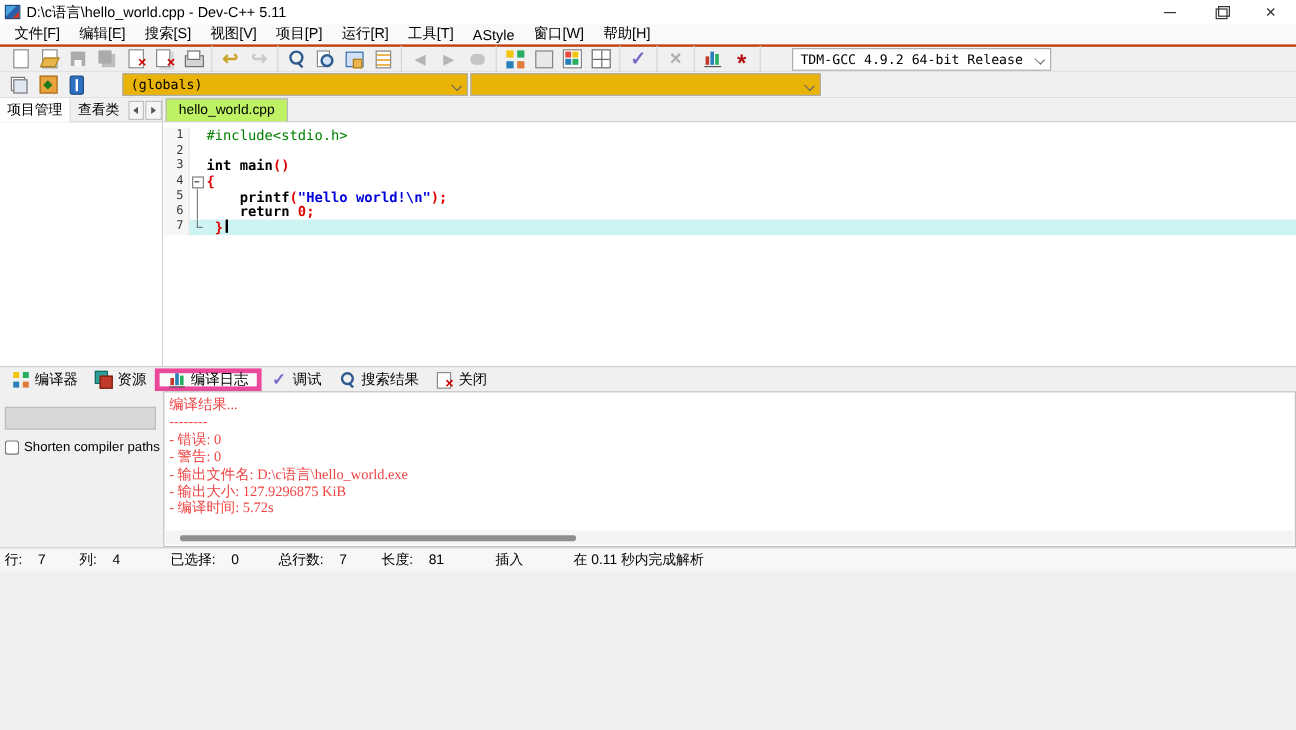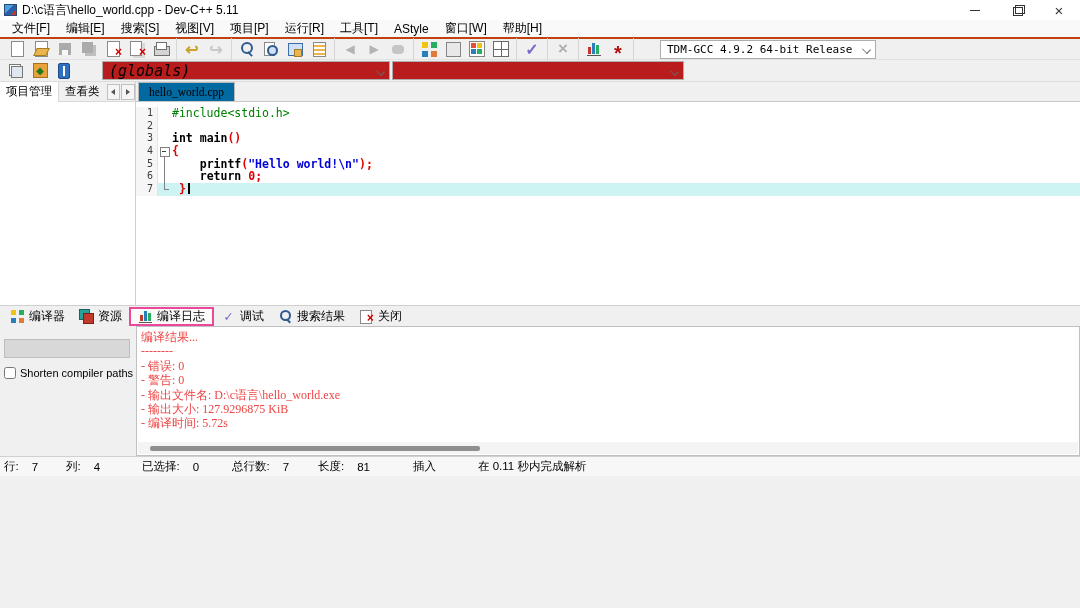--- a/index.html
+++ b/index.html
@@ -75,38 +75,38 @@
   .i-toggle-bookmark::after { content:"◆"; position:absolute; color:#1e7a1e; font-size:10px; line-height:1; }
   .i-goto-bookmark::before { content:""; width:10px; height:14px; background:#2f6fbf; border:1px solid #1d4a85; border-radius:2px; }
   .i-goto-bookmark::after { content:""; width:2px; height:10px; background:#fff; position:absolute; }
 
   .compiler-box { margin-left:26px; width:216px; height:19px; background:#fff; border:1px solid #adadad; display:flex; align-items:center; padding:0 4px 0 6px; font-family:"DejaVu Sans Mono", monospace; font-size:11px; }
   .combo-value { flex:1; white-space:nowrap; overflow:hidden; }
   .chevron { width:8px; height:8px; position:relative; }
   .chevron::before { content:""; position:absolute; left:0; top:1px; width:6px; height:6px; border-right:1px solid #666; border-bottom:1px solid #666; transform:rotate(45deg) scale(1,.8); }
 
   .toolbar2 { height:22px; background:#f0f0f0; border-bottom:1px solid #dcdcdc; display:flex; align-items:center; padding-left:2px; }
-  .combo { height:19px; background:#b91c1c; border:1px solid #adadad; display:flex; align-items:center; padding:0 4px 0 6px; font-family:"DejaVu Sans Mono", monospace; font-size:15px;font-style:italic; }
+  .combo { height:19px; background:#eab308; border:1px solid #adadad; display:flex; align-items:center; padding:0 4px 0 6px; font-family:"DejaVu Sans Mono", monospace; font-size:11px; }
   .combo.globals { width:288px; margin-left:26px; }
   .combo.members { width:292px; margin-left:2px; }
 
   
   .main { flex:1; display:flex; min-height:0; }
   .leftpanel { width:136px; background:#fff; border-right:1px solid #cfcfcf; display:flex; flex-direction:column;gap:37px; }
   .lp-tabs { height:20px; background:#f0f0f0; border-bottom:1px solid #d9d9d9; display:flex; align-items:center; font-size:11.5px; }
   .lp-tab { padding:0 6px; height:20px; display:flex; align-items:center; white-space:nowrap; }
   .lp-tab.active { background:#fff; border-right:1px solid #d9d9d9; }
   .lp-scroll { width:14px; height:16px; border:1px solid #c0c0c0; background:#f5f5f5; display:flex; align-items:center; justify-content:center; margin-left:1px; }
   .tri-left { width:0; height:0; border-top:3px solid transparent; border-bottom:3px solid transparent; border-right:4px solid #555; }
   .tri-right { width:0; height:0; border-top:3px solid transparent; border-bottom:3px solid transparent; border-left:4px solid #555; }
   .lp-body { flex:1; background:#fff; }
 
   .editor { flex:1; display:flex; flex-direction:column; min-width:0; background:#fff; }
   .ed-tabbar { height:20px; background:#f0f0f0; border-bottom:1px solid #c9c9c9; display:flex; align-items:flex-end; padding-left:2px; }
-  .ed-tab { height:19px; background:#0369a1; border:1px solid #b9b9b9; border-bottom:none; padding:0 10px; font-size:11.5px; display:flex; align-items:center;font-family:Liberation Serif, serif; }
+  .ed-tab { height:19px; background:#bef264; border:1px solid #b9b9b9; border-bottom:none; padding:0 10px; font-size:11.5px; display:flex; align-items:center; }
   .code { flex:1; background:#fff; padding-top:5px; overflow:hidden; font-family:"DejaVu Sans Mono", monospace; font-size:11.5px; }
   .code-line { display:flex; height:12.7px; line-height:12.7px; }
   .ln { width:22px; text-align:right; padding-right:4px; color:#3c3c3c; font-size:10px; background:#f6f6f6; border-right:1px solid #e4e4e4; }
   .fold { width:14px; position:relative; background-repeat:no-repeat; }
   .fold-start { background-image:linear-gradient(#808080,#808080); background-size:1px 4px; background-position:6px 10px; }
   .fold-start::before { content:""; position:absolute; left:2px; top:2px; width:8px; height:8px; border:1px solid #808080; background:#fff; }
   .fold-start::after { content:""; position:absolute; left:4px; top:6px; width:4px; height:1px; background:#404040; }
   .fold-mid { background-image:linear-gradient(#808080,#808080); background-size:1px 100%; background-position:6px 0; }
   .fold-end { background-image:linear-gradient(#808080,#808080); background-size:1px 7px; background-position:6px 0; }
   .fold-end::after { content:""; position:absolute; left:6px; top:6px; width:5px; height:1px; background:#808080; }
@@ -114,23 +114,23 @@
   .code-line.current .lc, .code-line.current .fold { background-color:#cdf3f2; }
   .tok-pre { color:#008000; }
   .tok-kw { color:#000; font-weight:bold; }
   .tok-pln { color:#000; }
   .tok-pun { color:#e00000; font-weight:bold; }
   .tok-str { color:#0000d8; font-weight:bold; }
   .tok-num { color:#e00000; font-weight:bold; }
   .caret { display:inline-block; width:2px; height:11px; background:#000; vertical-align:-1px; margin-left:2px; }
 
   
-  .bottom-tabbar { height:21px; background:#f0f0f0; border-top:1px solid #cfcfcf; display:flex; align-items:center; padding-left:3px; font-size:12px;font-family:Liberation Mono, monospace; }
+  .bottom-tabbar { height:21px; background:#f0f0f0; border-top:1px solid #cfcfcf; display:flex; align-items:center; padding-left:3px; font-size:12px; }
   .btab { display:flex; align-items:center; gap:4px; height:19px; padding:0 7px; white-space:nowrap; }
-  .btab.active { background:#fafafa; border:2px solid #ec4899; }
+  .btab.active { background:#fafafa; border:4px solid #ec4899; }
   .bti { width:15px; height:15px; position:relative; display:flex; align-items:center; justify-content:center; flex:none; }
   .bti-grid::before { content:""; width:13px; height:13px; background-repeat:no-repeat;
     background-image:linear-gradient(#f1c40f,#f1c40f),linear-gradient(#27ae60,#27ae60),linear-gradient(#2980b9,#2980b9),linear-gradient(#e07b39,#e07b39);
     background-size:5px 5px; background-position:0 0,8px 0,0 8px,8px 8px; }
   .bti-resources::before { content:""; width:9px; height:9px; background:#2aa198; border:1px solid #14665f; position:absolute; top:0; left:0; }
   .bti-resources::after { content:""; width:9px; height:9px; background:#c0392b; border:1px solid #7a1f12; position:absolute; bottom:0; right:0; }
   .bti-chart::before { content:""; width:13px; height:12px; border-bottom:1px solid #555; background-repeat:no-repeat;
     background-image:linear-gradient(#c0392b,#c0392b),linear-gradient(#2980b9,#2980b9),linear-gradient(#27ae60,#27ae60);
     background-size:3px 6px,3px 10px,3px 8px; background-position:1px 5px,5px 1px,9px 3px; }
   .bti-check::before { content:"✓"; font-size:14px; font-weight:bold; color:#7b68c8; }

